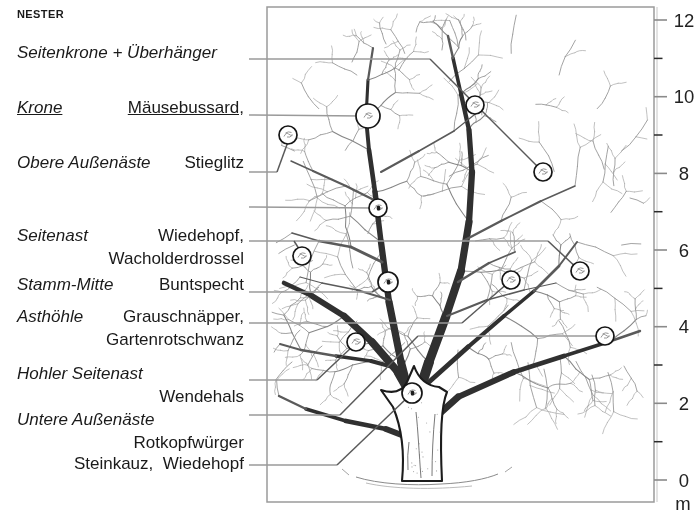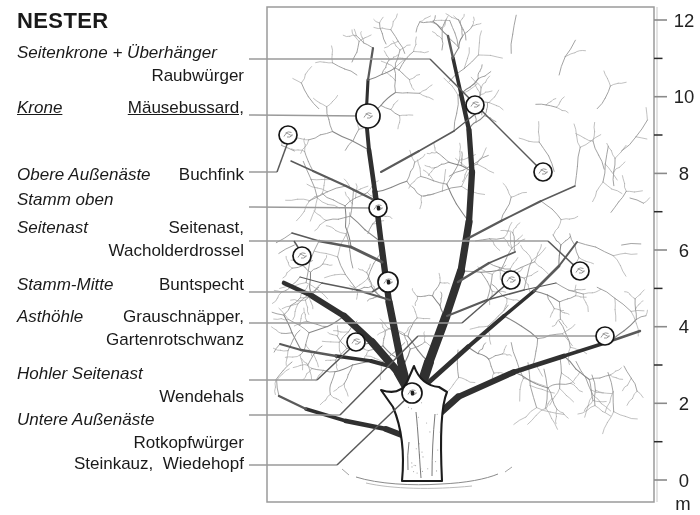--- a/index.html
+++ b/index.html
@@ -1,19 +1,19 @@
 <!DOCTYPE html>
 <html><head>
 <meta charset="utf-8">
 <style>
   html,body{margin:0;padding:0;background:#fff;}
   .stage{position:relative;width:700px;height:515px;background:#fff;overflow:hidden;
          font-family:"Liberation Sans",sans-serif;color:#1a1a1a;}
   .stage svg{position:absolute;left:0;top:0;}
-  .title{position:absolute;left:17px;top:8px;font-size:22px;font-weight:bold;letter-spacing:.4px;}
+  .title{position:absolute;left:17px;top:8px;font-size:11px;font-weight:bold;letter-spacing:.4px;}
   .labels{position:absolute;left:0;top:0;width:250px;height:472px;}
   .entry{position:absolute;left:17px;width:227px;font-size:17px;line-height:23px;}
   .entry .row1{display:flex;justify-content:space-between;white-space:nowrap;}
   .entry .term{font-style:italic;}
   .entry .sp{text-align:right;}
   .entry .more{text-align:right;white-space:nowrap;}
 </style>
 </head>
 <body>
 
@@ -1168,43 +1168,41 @@
         <text x="684" y="26.5" text-anchor="middle">12</text>
         <text x="683" y="510" text-anchor="middle">m</text>
       </g>
     </svg>
   <div class="title">NESTER</div>
   <div class="labels" id="labels">
       <div class="entry" style="top: 41px;">
         <div class="row1">
           <span class="term">Seitenkrone + Überhänger</span>
         </div>
-        <div class="more">Raubwürger</div>
       </div>
       <div class="entry" style="top: 96px; text-decoration: underline;">
         <div class="row1">
           <span class="term">Krone</span>
           <span class="sp">Mäusebussard,</span>
         </div>
       </div>
-      <div class="entry" style="top: 163px;">
+      <div class="entry" style="top: 151px;">
         <div class="row1">
           <span class="term">Obere Außenäste</span>
-          <span class="sp">Buchfink</span>
+          <span class="sp">Stieglitz</span>
         </div>
       </div>
       <div class="entry" style="top: 188px;">
         <div class="row1">
-          <span class="term">Stamm oben</span>
         </div>
       </div>
-      <div class="entry" style="top: 216px;">
+      <div class="entry" style="top: 224px;">
         <div class="row1">
           <span class="term">Seitenast</span>
-          <span class="sp">Seitenast,</span>
+          <span class="sp">Wiedehopf,</span>
         </div>
         <div class="more">Wacholderdrossel</div>
       </div>
       <div class="entry" style="top: 273px;">
         <div class="row1">
           <span class="term">Stamm-Mitte</span>
           <span class="sp">Buntspecht</span>
         </div>
       </div>
       <div class="entry" style="top: 305px;">

